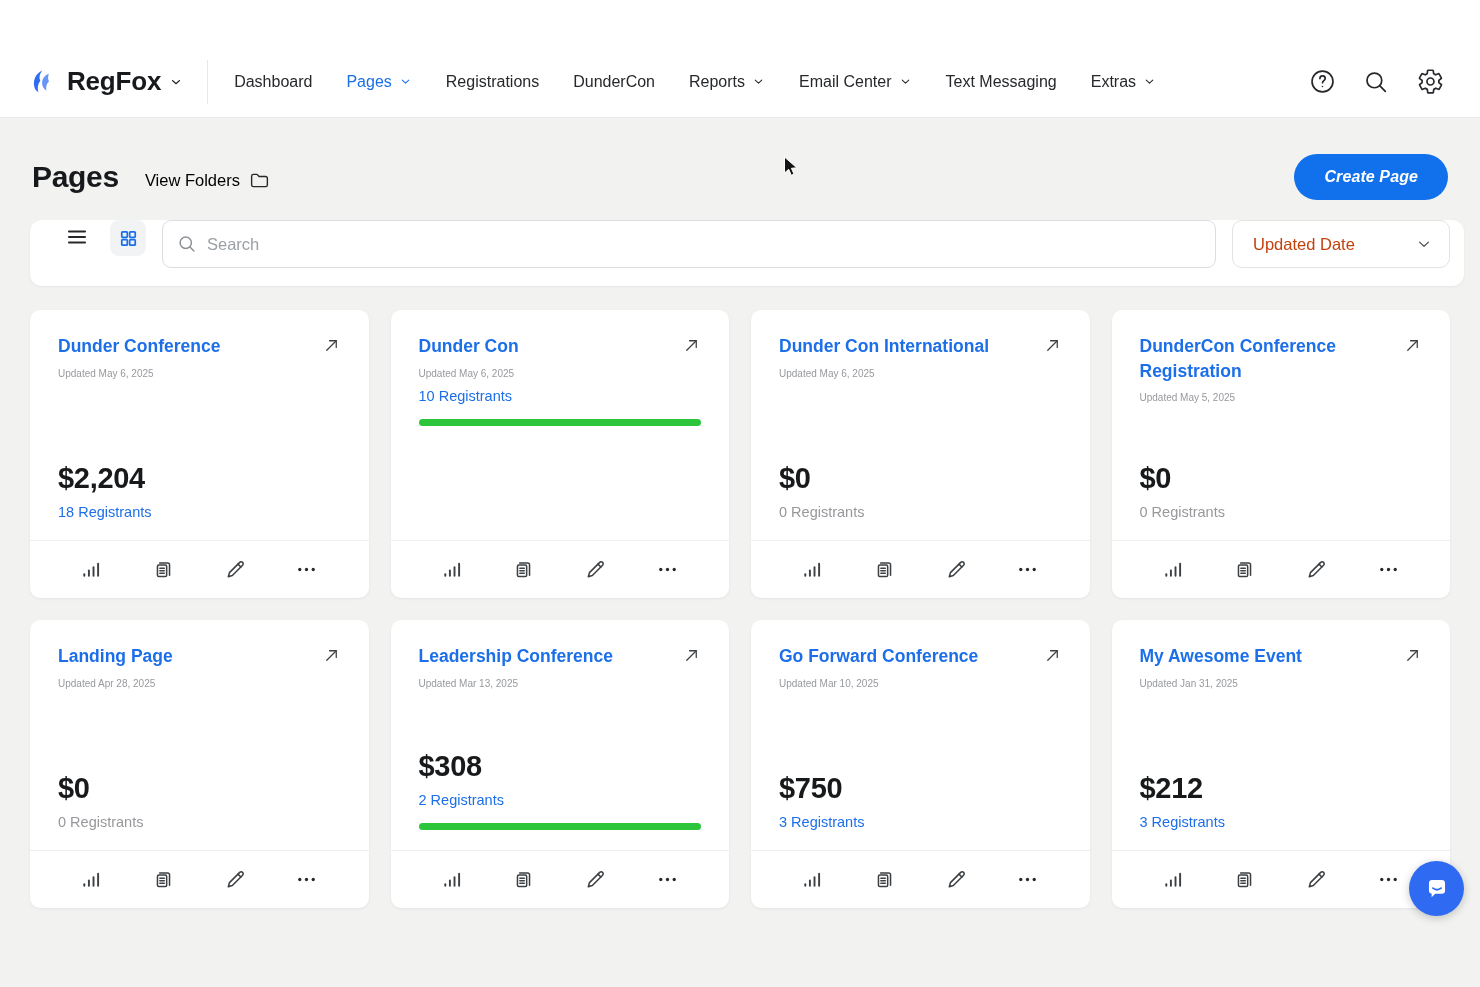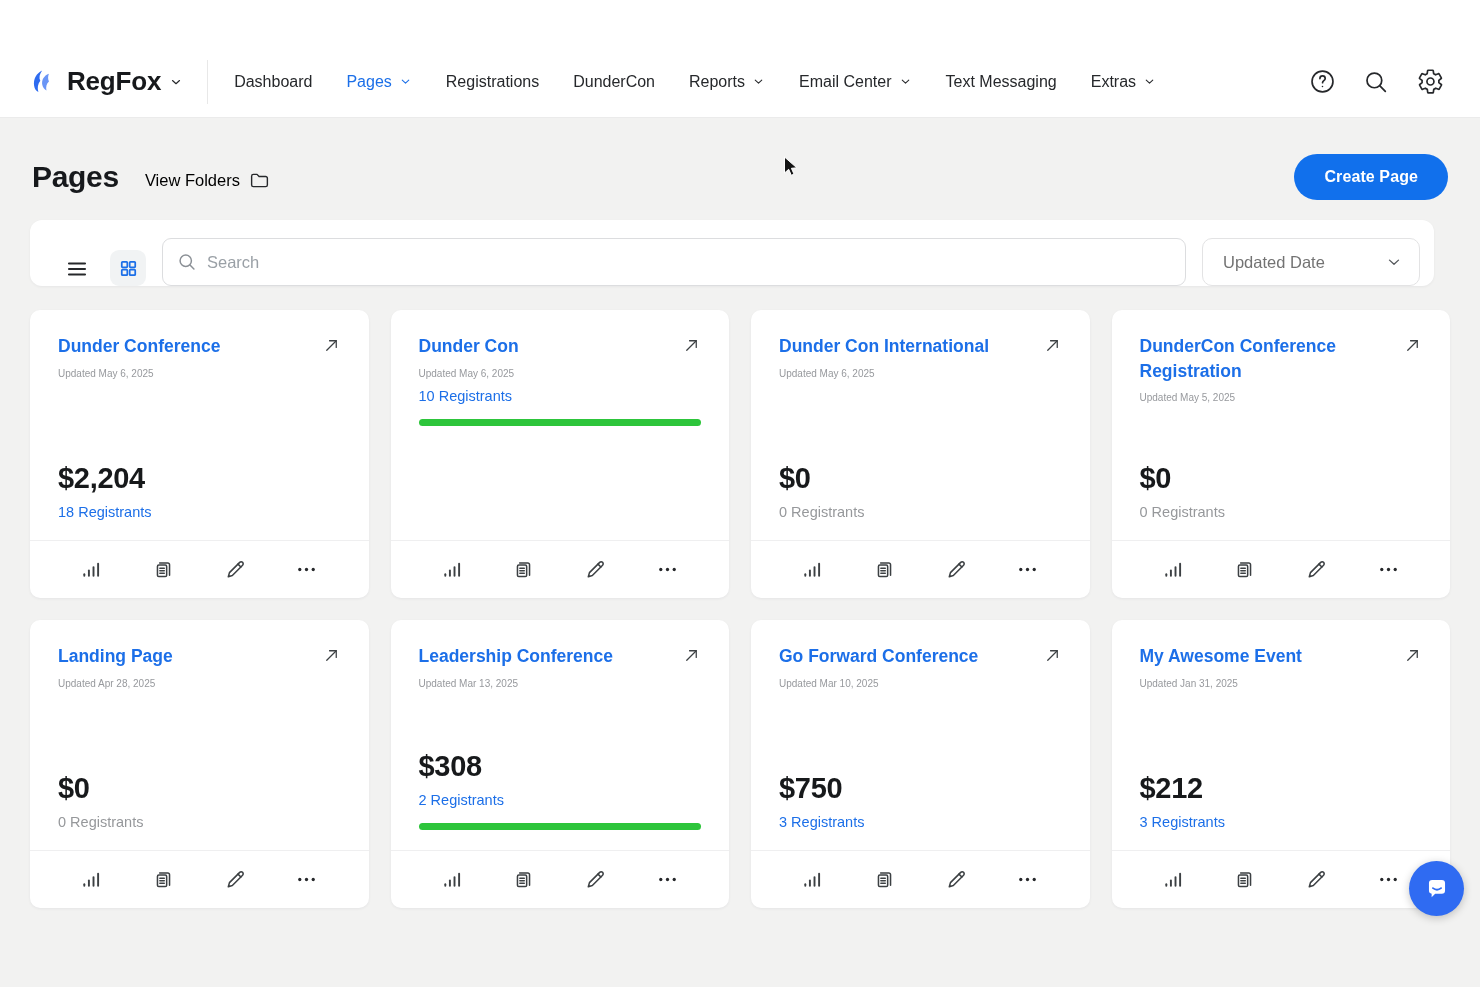--- a/index.html
+++ b/index.html
@@ -29,38 +29,38 @@
   
   .page-header {
     display:flex; align-items:center; padding:36px 32px 0 32px;
   }
   .page-title { font-size:30px; font-weight:800; color:#17191c; letter-spacing:-0.3px; }
   .view-folders { display:flex; align-items:center; gap:9px; margin-left:26px; margin-top:6px;
     font-size:16.5px; font-weight:500; color:#000000; cursor:pointer; }
   .create-btn {
     margin-left:auto; height:46px; padding:2px 30px; border:none; border-radius:23px;
     background:#1170EC; color:#ffffff; font-family:inherit; font-size:16px; font-weight:700;
-    cursor:pointer; letter-spacing:0.1px;
+    cursor:pointer; letter-spacing:0.1px;font-style:italic;
   }
   
   .toolbar {
-    margin:20px 46px 0 30px; background:#ffffff; border-radius:12px;
+    margin:20px 16px 0 30px; background:#ffffff; border-radius:12px;
     box-shadow:0 1px 3px rgba(25,25,45,0.05);
-    height:66px; display:flex; align-items:flex-end; padding:0 14px 0 30px; gap:16px;
+    height:66px; display:flex; align-items:flex-start; padding:0 14px 0 30px; gap:16px;
   }
   .list-view-btn { width:34px; height:34px; display:flex; align-items:center; justify-content:center; cursor:pointer; }
   .grid-view-btn { width:36px; height:36px; border-radius:9px; background:#f1f3f4;
     display:flex; align-items:center; justify-content:center; cursor:pointer; }
   .search-wrap { flex:1; height:48px; border:1px solid #dcdddf; border-radius:9px;
     display:flex; align-items:center; padding:0 14px; gap:10px; background:#fff; }
   .search-wrap input { border:none; outline:none; flex:1; font-family:inherit; font-size:16.5px; color:#26282b; }
   .search-wrap input::placeholder { color:#9aa0a6; }
   .sort-select { width:218px; height:48px; border:1px solid #e3e3e4; border-radius:10px;
     display:flex; align-items:center; padding:0 16px 0 20px; cursor:pointer; background:#fff; }
-  .sort-select span { font-size:16.5px; font-weight:500; color:#737373; }
+  .sort-select span { font-size:16.5px; font-weight:500; color:#c2410c; }
   .sort-select .chev { margin-left:auto; }
   
   .grid {
     margin:24px 30px 0 30px;
     display:grid; grid-template-columns:repeat(4,1fr); gap:22px;
   }
   .card {
     background:#ffffff; border-radius:10px; height:288px;
     box-shadow:0 1px 3px rgba(25,25,45,0.06);
     display:flex; flex-direction:column; overflow:hidden;

